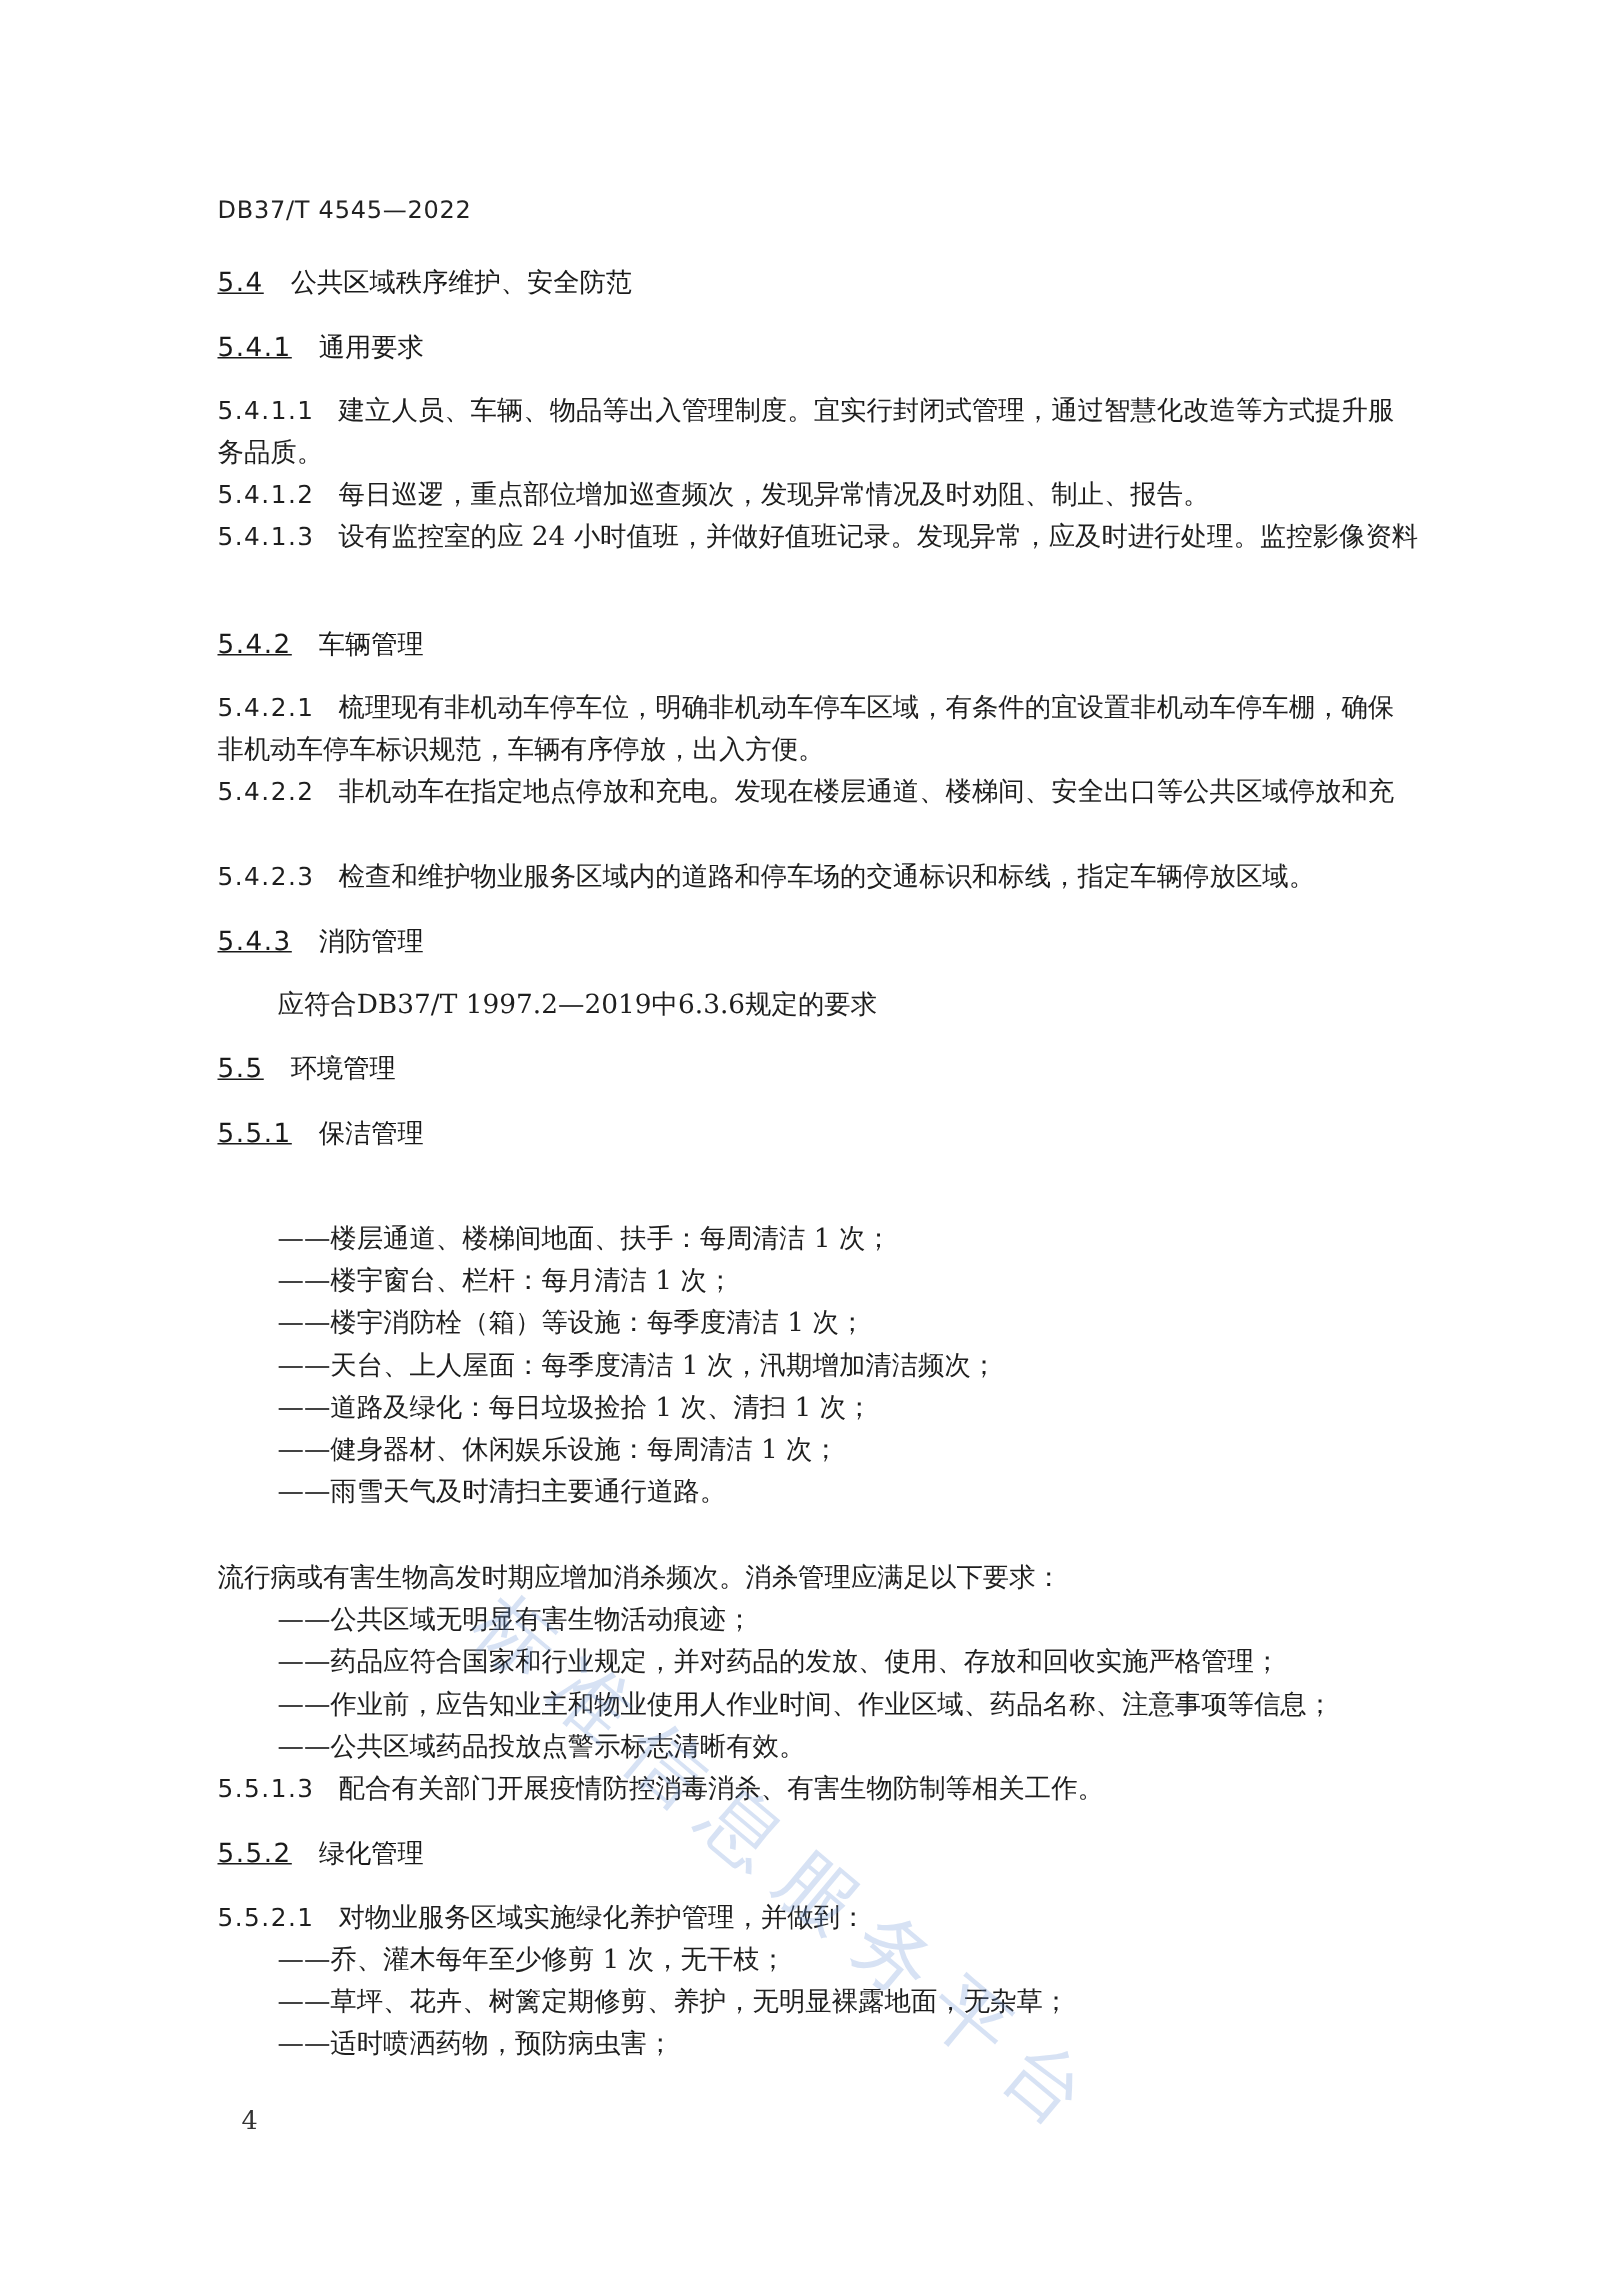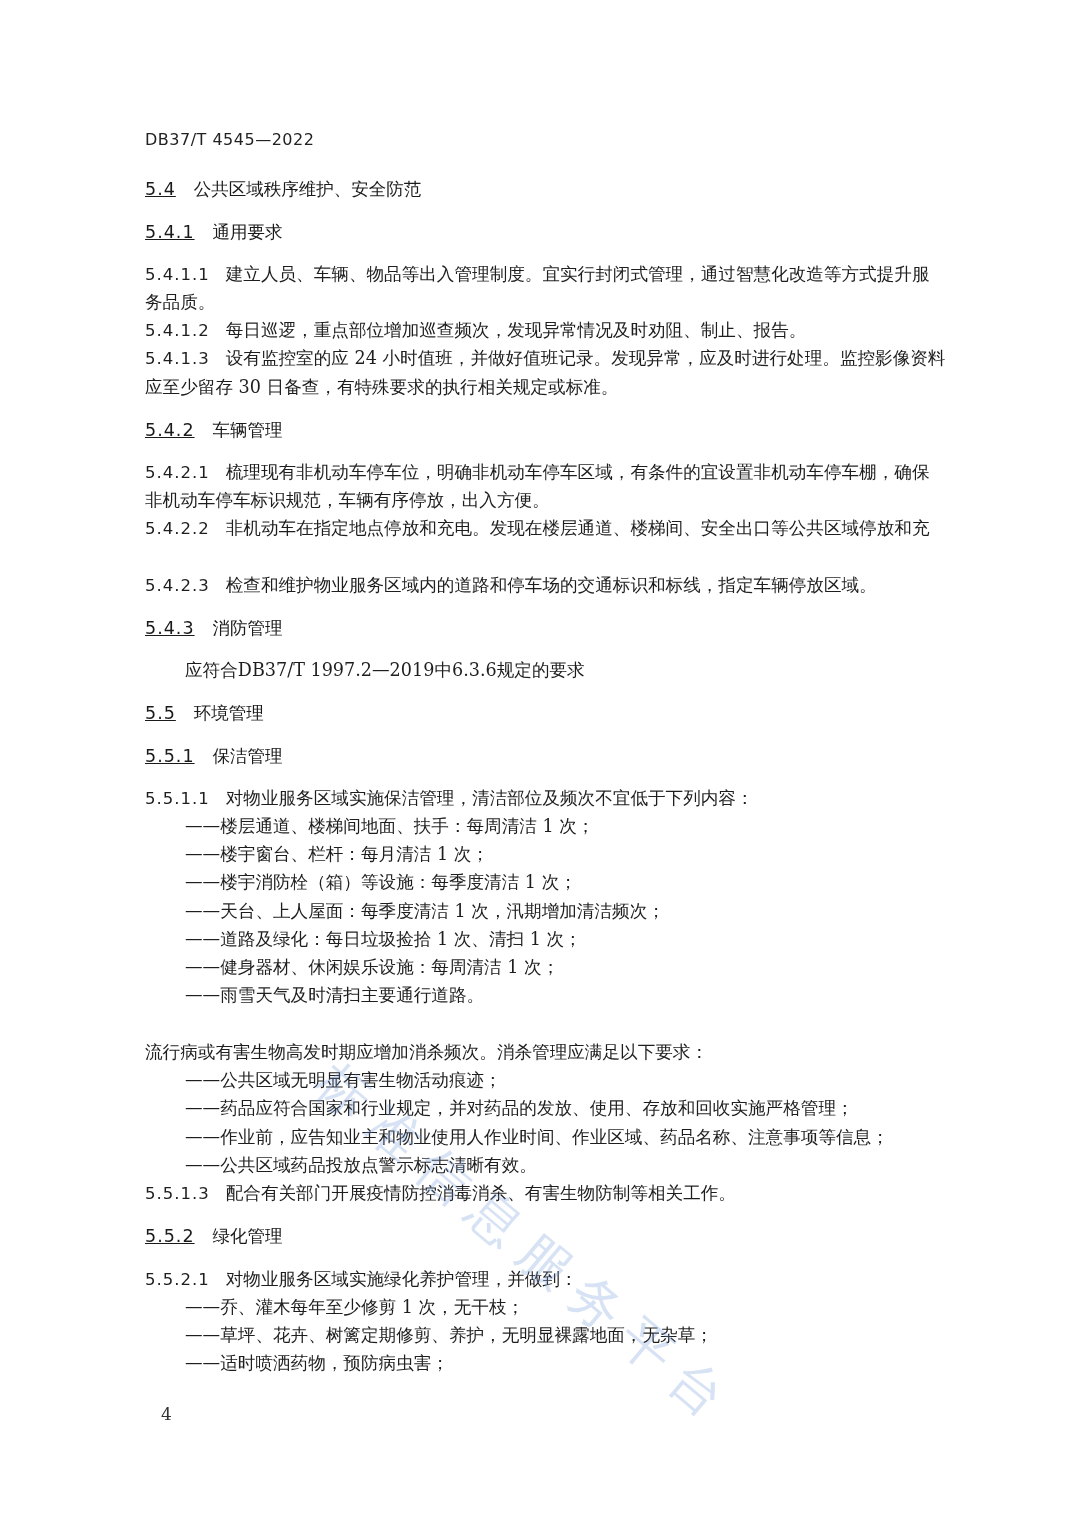--- a/index.html
+++ b/index.html
@@ -36,38 +36,36 @@
 
   <div class="ln h" style="top:178px"><span class="num">5.4</span><span>公共区域秩序维护、安全防范</span></div>
   <div class="ln h" style="top:221px"><span class="num">5.4.1</span><span>通用要求</span></div>
 
   <div class="ln p" style="top:263px"><span class="num">5.4.1.1</span><span>建立人员、车辆、物品等出入管理制度。宜实行封闭式管理，通过智慧化改造等方式提升服</span></div>
   <div class="ln p" style="top:291px">务品质。</div>
 
   <div class="ln p" style="top:319px"><span class="num">5.4.1.2</span><span>每日巡逻，重点部位增加巡查频次，发现异常情况及时劝阻、制止、报告。</span></div>
 
   <div class="ln p" style="top:347px"><span class="num">5.4.1.3</span><span>设有监控室的应 24 小时值班，并做好值班记录。发现异常，应及时进行处理。监控影像资料</span></div>
-  <div class="ln p" style="top:376px">应至少留存 30 日备查，有特殊要求的执行相关规定或标准。</div>
 
   <div class="ln h" style="top:419px"><span class="num">5.4.2</span><span>车辆管理</span></div>
 
   <div class="ln p" style="top:461px"><span class="num">5.4.2.1</span><span>梳理现有非机动车停车位，明确非机动车停车区域，有条件的宜设置非机动车停车棚，确保</span></div>
   <div class="ln p" style="top:489px">非机动车停车标识规范，车辆有序停放，出入方便。</div>
 
   <div class="ln p" style="top:517px"><span class="num">5.4.2.2</span><span>非机动车在指定地点停放和充电。发现在楼层通道、楼梯间、安全出口等公共区域停放和充</span></div>
 
   <div class="ln p" style="top:574px"><span class="num">5.4.2.3</span><span>检查和维护物业服务区域内的道路和停车场的交通标识和标线，指定车辆停放区域。</span></div>
 
   <div class="ln h" style="top:617px"><span class="num">5.4.3</span><span>消防管理</span></div>
   <div class="ln p indent" style="top:659px">应符合DB37/T 1997.2—2019中6.3.6规定的要求</div>
 
   <div class="ln h" style="top:702px"><span class="num">5.5</span><span>环境管理</span></div>
   <div class="ln h" style="top:745px"><span class="num">5.5.1</span><span>保洁管理</span></div>
 
-  <div class="ln p" style="top:787px"><span class="num">5.5.1.1</span><span>对物业服务区域实施保洁管理，清洁部位及频次不宜低于下列内容：</span></div>
   <div class="ln p indent" style="top:815px">——楼层通道、楼梯间地面、扶手：每周清洁 1 次；</div>
   <div class="ln p indent" style="top:843px">——楼宇窗台、栏杆：每月清洁 1 次；</div>
   <div class="ln p indent" style="top:871px">——楼宇消防栓（箱）等设施：每季度清洁 1 次；</div>
   <div class="ln p indent" style="top:900px">——天台、上人屋面：每季度清洁 1 次，汛期增加清洁频次；</div>
   <div class="ln p indent" style="top:928px">——道路及绿化：每日垃圾捡拾 1 次、清扫 1 次；</div>
   <div class="ln p indent" style="top:956px">——健身器材、休闲娱乐设施：每周清洁 1 次；</div>
   <div class="ln p indent" style="top:984px">——雨雪天气及时清扫主要通行道路。</div>
 
   <div class="ln p" style="top:1041px">流行病或有害生物高发时期应增加消杀频次。消杀管理应满足以下要求：</div>
   <div class="ln p indent" style="top:1069px">——公共区域无明显有害生物活动痕迹；</div>

